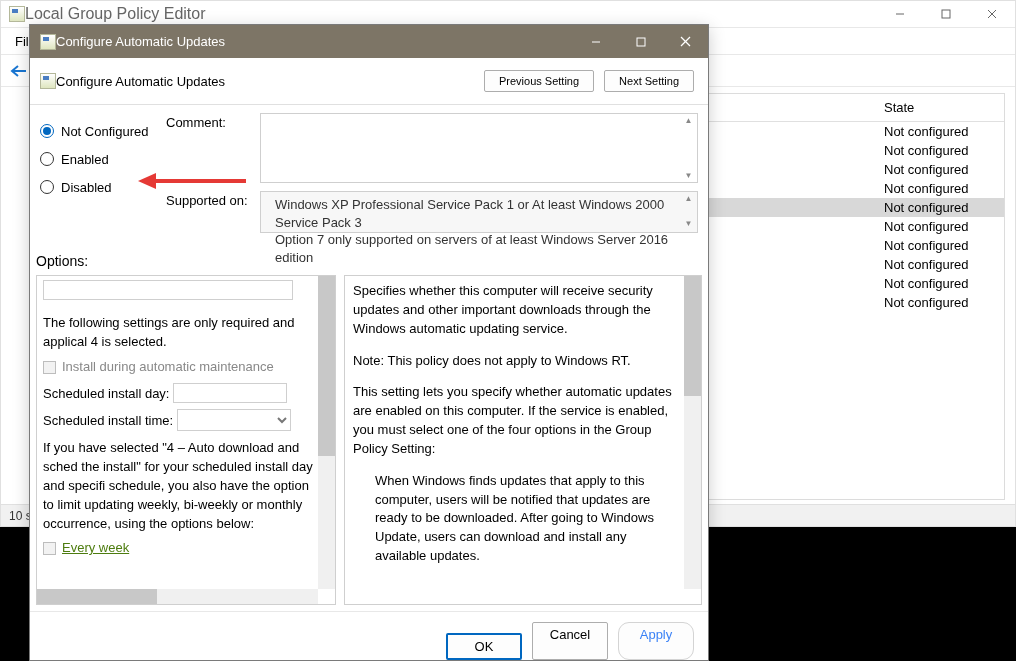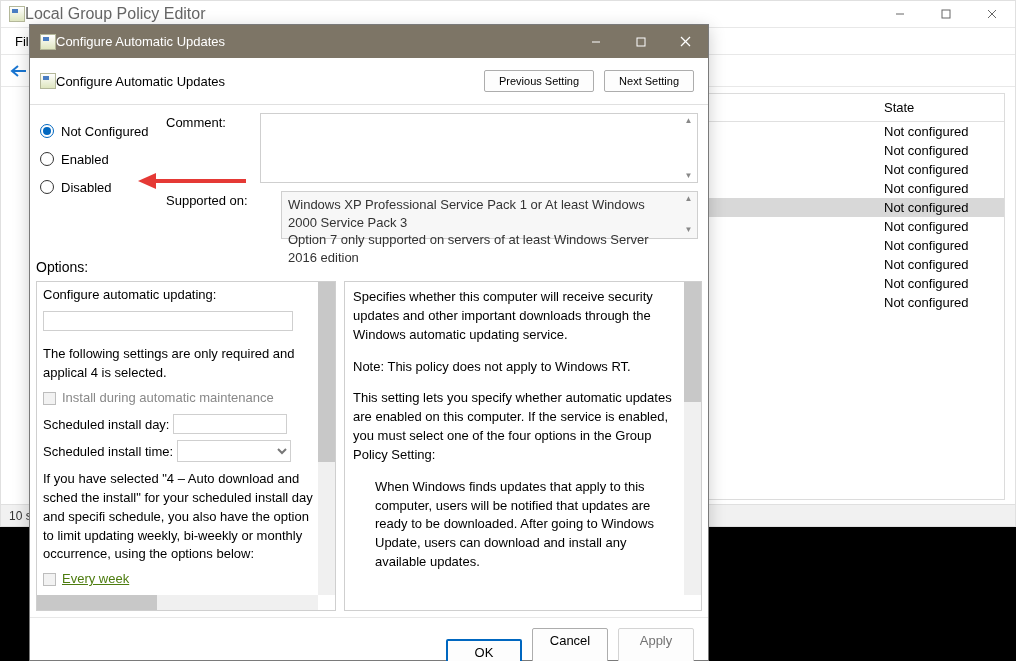--- a/index.html
+++ b/index.html
@@ -51,21 +51,21 @@
 .radio-col { width: 126px; padding-top: 4px; }
 .radio-item { display: flex; align-items: center; height: 28px; font-size: 13px; }
 .radio-item .ring { width: 14px; height: 14px; border: 1px solid #333; border-radius: 50%; margin-right: 7px; display: flex; align-items: center; justify-content: center; }
 .radio-item .ring.blue { border-color: #0067c0; }
 .radio-item .ring .dot { width: 8px; height: 8px; background: #0067c0; border-radius: 50%; }
 .fields-col { flex: 1; }
 .field-row { display: flex; margin-bottom: 8px; }
 .field-row .flabel { width: 94px; font-size: 13px; padding-top: 2px; }
 .comment-box { flex: 1; height: 70px; border: 1px solid #cfcfcf; background: #fff; position: relative; }
 .comment-box .sbar, .support-box .sbar { position: absolute; right: 0; top: 0; bottom: 0; width: 17px; display: flex; flex-direction: column; justify-content: space-between; align-items: center; color: #888; font-size: 8px; padding: 2px 0; }
-.support-box { flex: 1; height: 48px; border: 1px solid #cfcfcf; background: #f7f7f7; font-size: 13px; padding: 4px 20px 4px 6px; line-height: 1.35; position: relative; color: #333; margin-left: 21px; }
+.support-box { flex: 1; height: 42px; border: 1px solid #cfcfcf; background: #f7f7f7; font-size: 13px; padding: 4px 20px 4px 14px; line-height: 1.35; position: relative; color: #333; }
 
 .arrow { position: absolute; left: 108px; top: 144px; pointer-events: none; }
 
 .section-labels { display: flex; padding: 8px 10px 6px 6px; }
 .section-labels .left { width: 300px; font-size: 14px; }
 .section-labels .right { flex: 1; font-size: 13px;}
 
 .panels { display: flex; padding: 0 6px 6px 6px; height: 336px; }
 .opt-panel { width: 300px; border: 1px solid #cfcfcf; margin-right: 8px; position: relative; overflow: hidden; }
 .opt-inner { position: absolute; left: 6px; top: 4px; right: 18px; bottom: 16px; font-size: 13px; overflow: hidden; line-height: 1.45; }
@@ -81,21 +81,21 @@
 .vscroll.help .thumb { height: 120px; }
 
 .help-panel { flex: 1; border: 1px solid #cfcfcf; position: relative; overflow: hidden; }
 .help-inner { position: absolute; left: 8px; top: 6px; right: 20px; bottom: 6px; font-size: 13px; line-height: 1.45; overflow: hidden; }
 .help-inner p { margin: 0 0 13px 0; }
 .help-inner .indent { padding-left: 22px; }
 
 .dlg-buttons { display: flex; justify-content: flex-end; padding: 10px 14px; gap: 10px; border-top: 1px solid #e8e8e8; }
 .dlg-buttons .btn { font-size: 13px; padding: 4px 0; width: 76px; border: 1px solid #adadad; background: #fdfdfd; border-radius: 2px; text-align: center; }
 .dlg-buttons .btn.primary { border: 2px solid #0067c0; margin-top: 11px; }
-.dlg-buttons .btn.disabled { color: #737373; border-color: #d4d4d4; }
+.dlg-buttons .btn.disabled { color: #3b82f6; border-color: #d4d4d4; border-radius: 11px; }
 
 .gp-icon { display: inline-block; width: 16px; height: 16px; background: linear-gradient(#fff,#dfe6c0); border: 1px solid #b4b89a; position: relative; }
 .gp-icon::before { content: ""; position: absolute; left: 2px; top: 2px; width: 6px; height: 4px; background: #4a7dc2; }
 </style>
 </head>
 <body>
 
 <div class="main-window">
   <div class="main-titlebar">
     <span class="gp-icon"></span>
@@ -262,21 +262,20 @@
     </div>
   </div>
 
   <div class="section-labels">
     <div class="left">Options:</div>
   </div>
 
   <div class="panels">
     <div class="opt-panel">
       <div class="opt-inner">
-        <div class="row"><span>Configure automatic updating:</span></div>
         <div class="row"><input type="text" style="border: 1px solid rgb(207, 207, 207); width: 250px; height: 20px; background: rgb(255, 255, 255);"></div>
         <div class="row" style="margin-top:14px;"><span>The following settings are only required and applical 4 is selected.</span></div>
         <div class="row chk">
           <span class="box"></span>
           <span style="color:#888;">Install during automatic maintenance</span>
         </div>
         <div class="row"><span>Scheduled install day:</span> <input type="text" style=""></div>
         <div class="row"><span>Scheduled install time:</span> <select><option></option></select></div>
         <div class="row" style="margin-top:8px;"><span>If you have selected "4 – Auto download and sched the install" for your scheduled install day and specifi schedule, you also have the option to limit updating weekly, bi-weekly or monthly occurrence, using the options below:</span></div>
         <div class="row chk">

